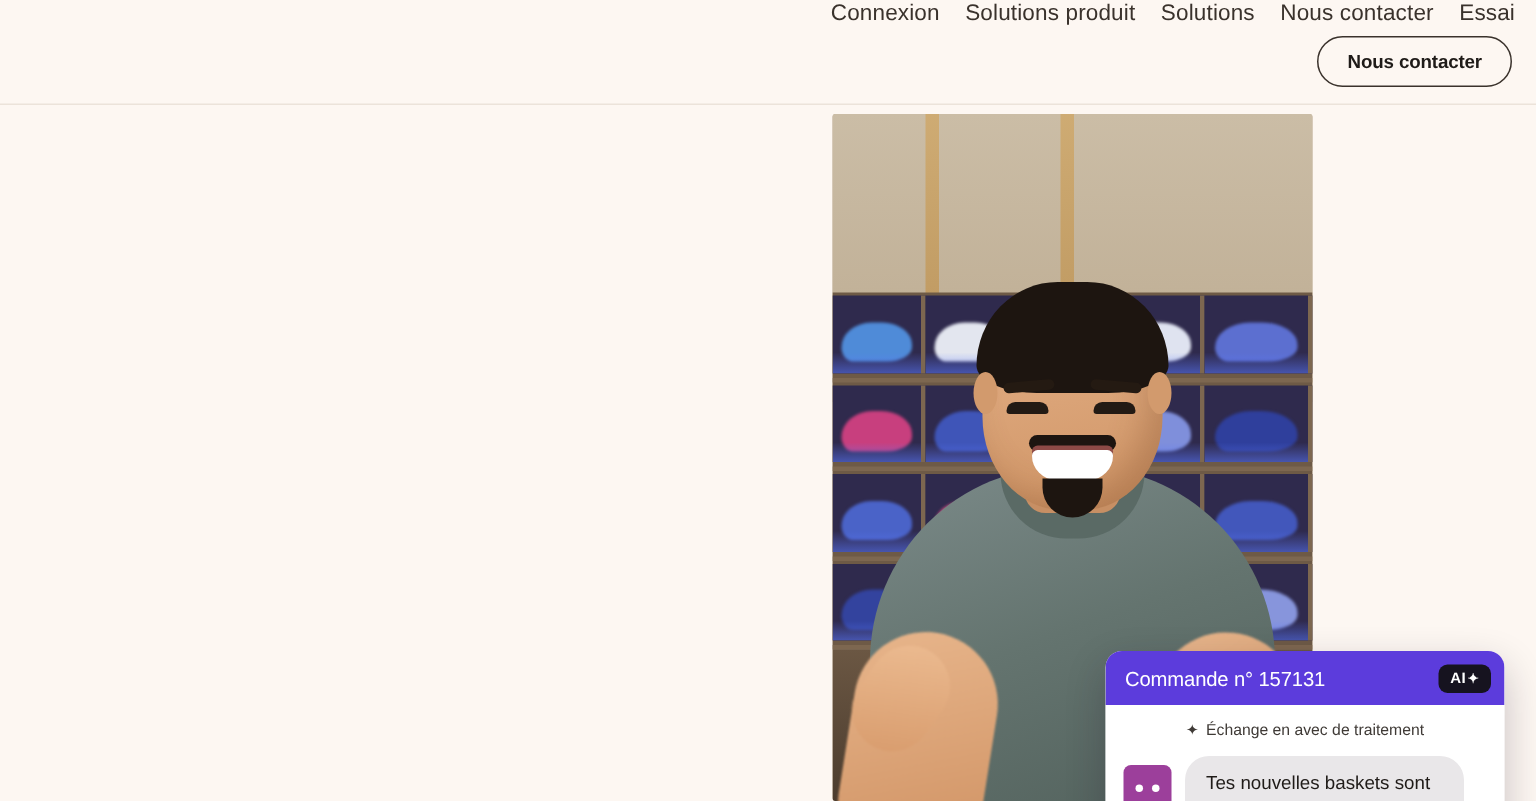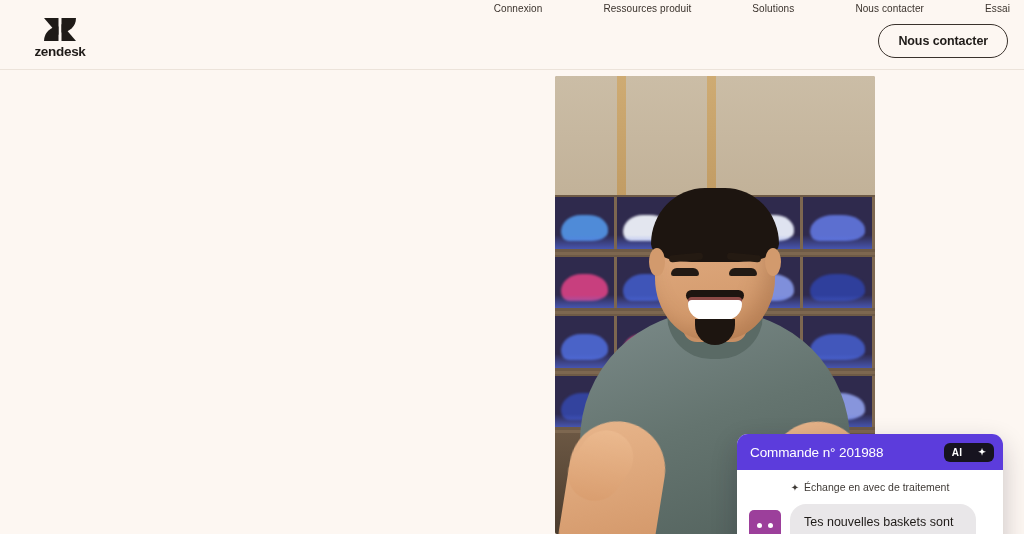--- a/index.html
+++ b/index.html
@@ -29,26 +29,25 @@
     position: absolute;
     top: 0px;
     right: 14px;
     display: flex;
     align-items: center;
     gap: 17px;
     height: 16px;
   }
 
   .utility-link {
-    font-size: 10px;
+    font-size: 15px;
     color: #3a322c;
     letter-spacing: 0.1px;
     white-space: nowrap;
     cursor: pointer;
-    margin-left: 44px;
   }
 
   .header-main {
     position: absolute;
     top: 16px;
     left: 0;
     right: 0;
     height: 54px;
     display: flex;
     align-items: center;
@@ -327,21 +326,21 @@
   }
   .ai-badge {
     background: #16131f;
     color: #ffffff;
     font-size: 10px;
     font-weight: 700;
     border-radius: 6px;
     padding: 4px 8px;
     display: inline-flex;
     align-items: center;
-    gap: 16px;
+    gap: 1px;
     letter-spacing: .2px;
   }
   .ai-badge .sparkle { font-size: 9px; line-height: 1; }
 
   .chat-body { padding: 11px 12px 16px; background: #fff; }
 
   .chat-status {
     display: flex;
     align-items: center;
     gap: 5px;
@@ -379,37 +378,28 @@
     max-width: 186px;
   }
 </style>
 </head>
 <body>
 
 <div class="header">
 
   <div class="utility-nav">
     <span class="utility-link">Connexion</span>
-    <span class="utility-link">Ressources produit</span>
+    <span class="utility-link">Solutions produit</span>
     <span class="utility-link">Solutions</span>
     <span class="utility-link">Nous contacter</span>
     <span class="utility-link">Essai</span>
   </div>
 
   <div class="header-main">
 
-    <div class="logo">
-      <svg class="logo-mark" viewBox="0 0 34 25">
-        <polygon points="1,1 15.5,1 15.5,18" fill="#1f1b18"></polygon>
-        <path d="M1,24 A14.5,14.5 0 0 1 15.5,9.5 L15.5,24 Z" fill="#1f1b18"></path>
-        <polygon points="33,24 18.5,24 18.5,7" fill="#1f1b18"></polygon>
-        <path d="M33,1 A14.5,14.5 0 0 1 18.5,15.5 L18.5,1 Z" fill="#1f1b18"></path>
-      </svg>
-      <div class="logo-word">zendesk</div>
-    </div>
 
 
     <div class="header-ctas">
       <button class="btn btn-outline">Nous contacter</button>
     </div>
 
   </div>
 </div>
 
 <div class="hero">
@@ -536,21 +526,21 @@
           <div class="thumb"></div>
         </div>
       <div class="hand r">
           <div class="thumb"></div>
         </div>
     </div>
   </div>
 
   <div class="chat-card">
     <div class="chat-head">
-      <span class="chat-title">Commande n° 201988</span>
+      <span class="chat-title">Commande n° 157131</span>
       <span class="ai-badge">
         <span>AI</span>
         <span class="sparkle">✦</span>
       </span>
     </div>
     <div class="chat-body">
       <div class="chat-status">
         <span class="sparkle">✦</span>
         <span>Échange en avec de traitement</span>
       </div>

